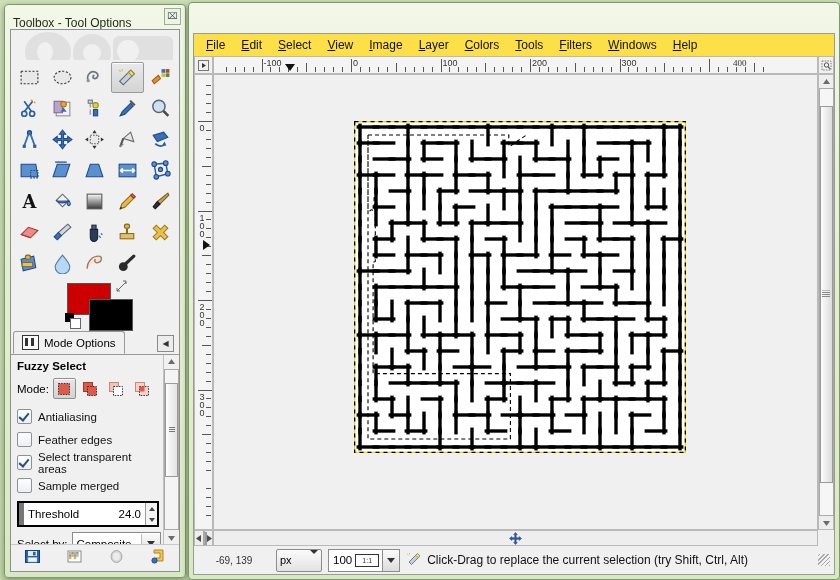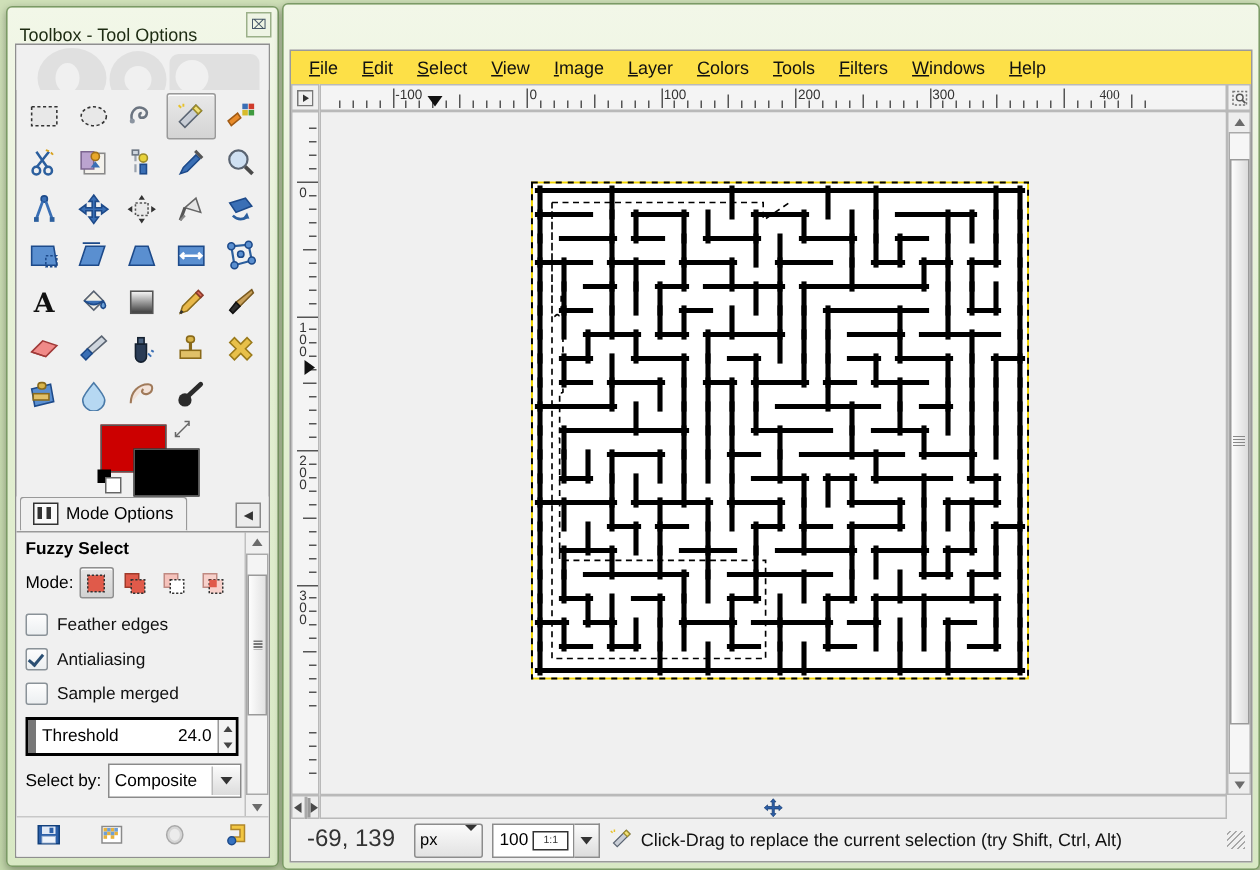--- a/index.html
+++ b/index.html
@@ -143,21 +143,21 @@
   .hs-thumb .grip{width:7px;height:7px;background:repeating-linear-gradient(90deg,#888 0 1px,transparent 1px 2px);}
   .vscroll-canvas{border:1px solid #b9b9b9;background:#eee;display:flex;flex-direction:column;align-items:center;}
   .vs-track{flex:1;width:13px;border:1px solid #a9a9a9;background:#f6f6f6;position:relative;margin:1px 0;}
   .vs-thumb{position:absolute;left:0;right:0;top:4%;height:88%;border:1px solid #9a9a9a;
             background:linear-gradient(90deg,#fdfdfd,#dcdcdc);}
   .vs-thumb .grip{position:absolute;left:50%;top:50%;transform:translate(-50%,-50%);width:8px;height:7px;
             background:repeating-linear-gradient(180deg,#888 0 1px,transparent 1px 2px);}
   .navbtn{display:flex;align-items:center;justify-content:center;}
 
   .statusbar{height:28px;display:flex;align-items:center;gap:6px;padding:0 4px;background:#f0f0f0;flex:none;}
-  .pos{width:72px;text-align:center;font-size:16px;color:#333;}
+  .pos{width:72px;text-align:center;font-size:10px;color:#333;}
   .unit-combo{width:38px;height:21px;border:1px solid #8c8c8c;border-radius:2px;
               background:linear-gradient(180deg,#fbfbfb,#e2e2e2);display:flex;align-items:center;
               padding:0 3px;font-size:11px;}
   .zoom-combo{height:21px;border:1px solid #8c8c8c;background:#fff;display:flex;align-items:center;
               padding-left:4px;font-size:11.5px;}
   .zoom-inner{border:1px solid #333;height:11px;min-width:22px;margin:0 3px;font-size:7px;
               display:flex;align-items:center;justify-content:space-around;color:#333;background:#fff;}
   .zoom-arrow{width:16px;height:21px;border:1px solid #8c8c8c;border-left:none;
               background:linear-gradient(180deg,#fbfbfb,#dcdcdc);display:flex;align-items:center;justify-content:center;}
   .hint{display:flex;align-items:center;gap:5px;font-size:12px;color:#111;}
@@ -664,26 +664,30 @@
                     <rect x="1.5" y="1.5" width="9" height="9" fill="#f7d0ca" stroke="#c08a82"></rect>
                     <rect x="5.5" y="5.5" width="9" height="9" fill="#f7d0ca" stroke="#333" stroke-dasharray="1.5 1.2"></rect>
                     <rect x="5.5" y="5.5" width="5" height="5" fill="#e05a4a"></rect>
                   </svg>
                 </div>
               </div>
           </div>
 
           <div id="chk-list">
               <div class="chkrow">
+                <span class="chk on"></span>
+                <span class="chklbl">Antialiasing</span>
+              </div>
+              <div class="chkrow">
                 <span class="chk"></span>
                 <span class="chklbl">Feather edges</span>
               </div>
               <div class="chkrow">
                 <span class="chk on"></span>
-                <span class="chklbl">Antialiasing</span>
+                <span class="chklbl">Select transparent areas</span>
               </div>
               <div class="chkrow">
                 <span class="chk"></span>
                 <span class="chklbl">Sample merged</span>
               </div>
             </div>
 
           <div class="spin">
             <div class="bar"></div>
             <div class="nm">Threshold</div>

